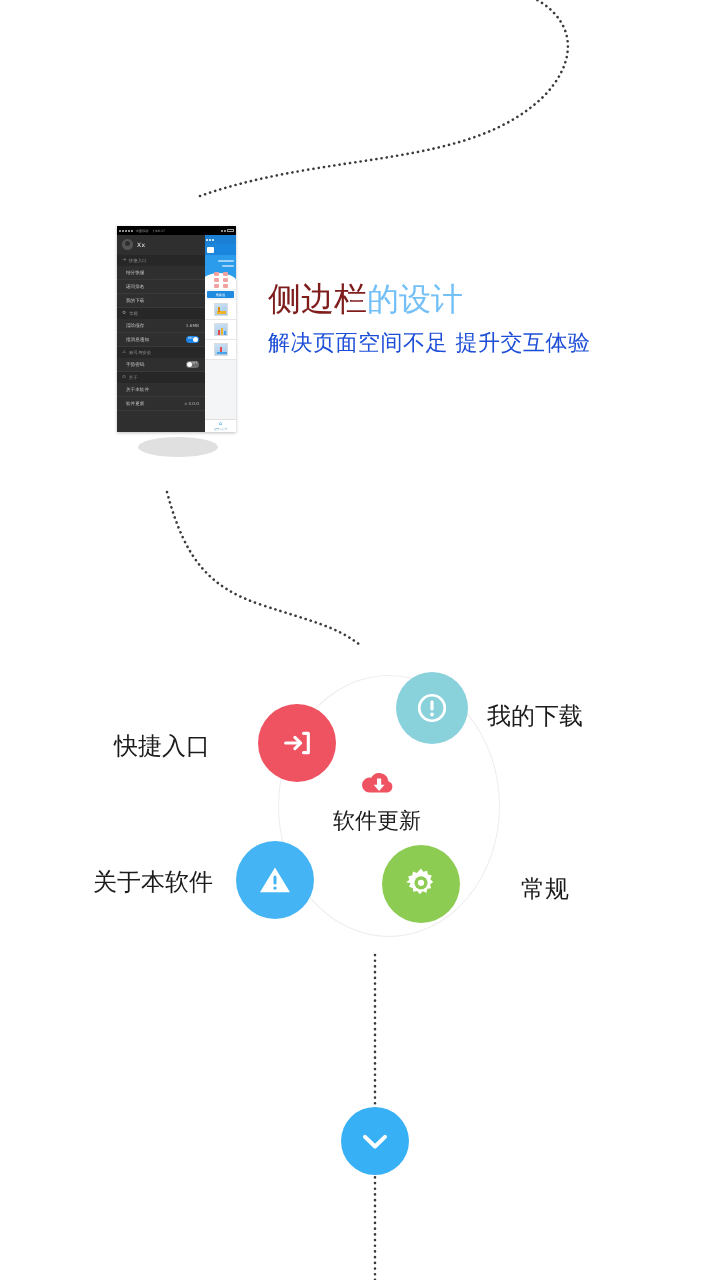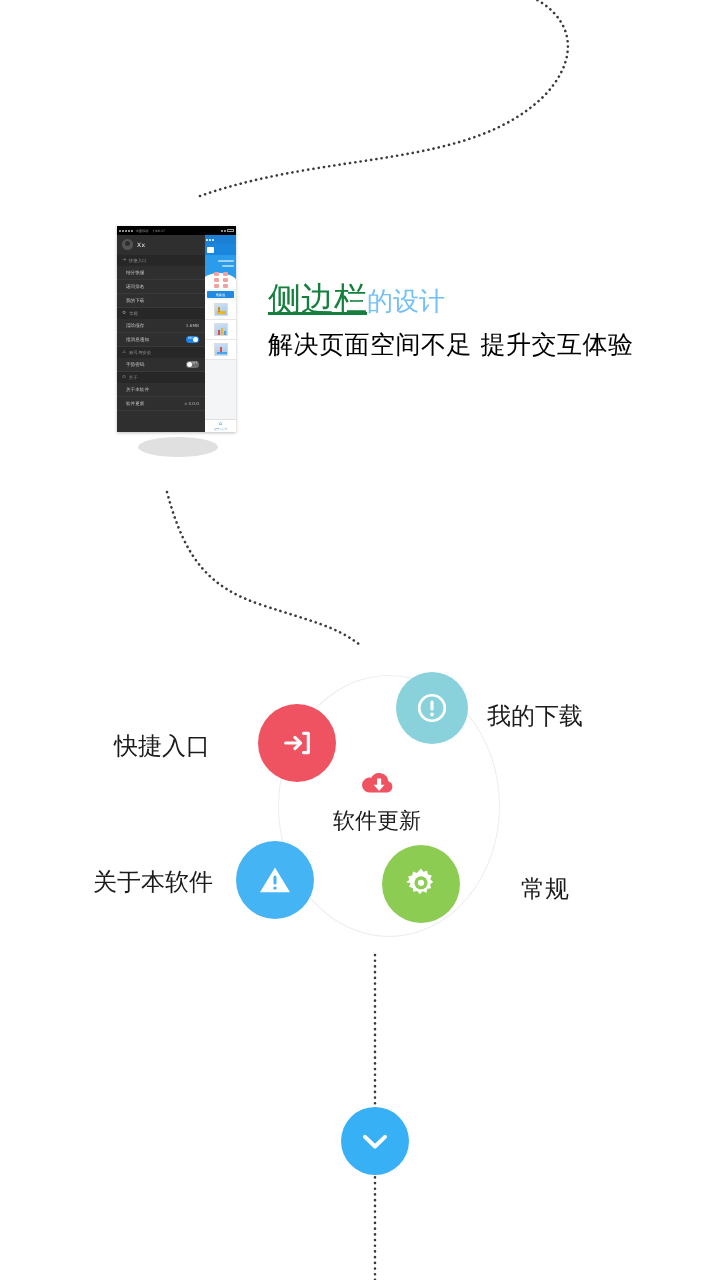--- a/index.html
+++ b/index.html
@@ -114,24 +114,24 @@
   .ph-c-tab {
     margin-top:auto; height:13px; background:#fff; border-top:.5px solid #e0e0e0;
     display:flex; flex-direction:column; align-items:center; justify-content:center; gap:1px;
   }
   .ph-c-tabico { font-size:5px; color:#2a9ceb; line-height:1; }
   .ph-c-tabtxt { font-size:2.6px; color:#7aa7c9; }
 
   
   #headline-block { position:absolute; left:268px; top:280px; width:452px; }
   #headline-main { font-size:33px; line-height:1.18; white-space:nowrap; }
-  #headline-main .hl-strong { color:#15803d;text-decoration:underline; }
-  #headline-main .hl-soft { color:#72c0f7; font-size:26px; }
+  #headline-main .hl-strong { color:#7f1d1d; }
+  #headline-main .hl-soft { color:#72c0f7; font-size:32px; }
   #headline-sub {
-    margin-top:9px; font-size:25px; color:#000000; white-space:nowrap; letter-spacing:.5px;
+    margin-top:9px; font-size:22px; color:#1d4ed8; white-space:nowrap; letter-spacing:.5px;
   }
 
   
   #circle-diagram { position:absolute; left:278px; top:675px; width:222px; height:262px; }
   #ring {
     position:absolute; left:0; top:0; width:222px; height:262px;
     border:1.6px solid #ededed; border-radius:50%;
   }
   .node {
     position:absolute; border-radius:50%;

